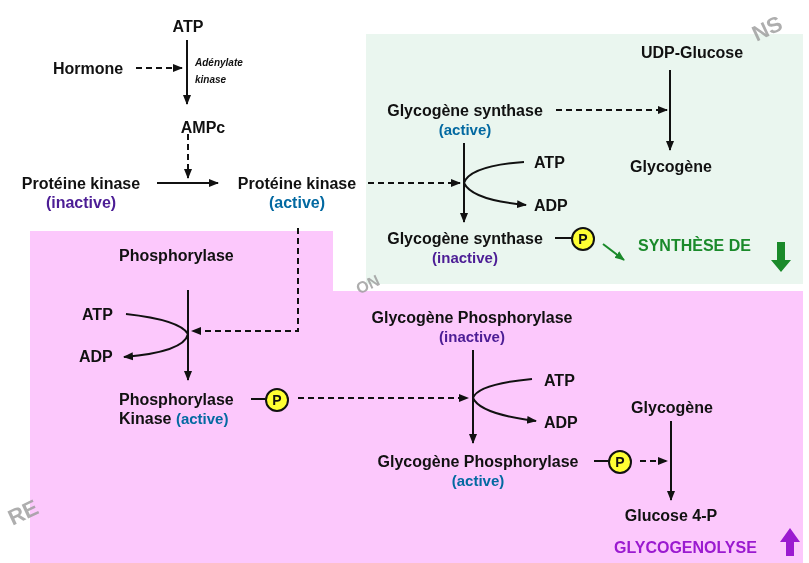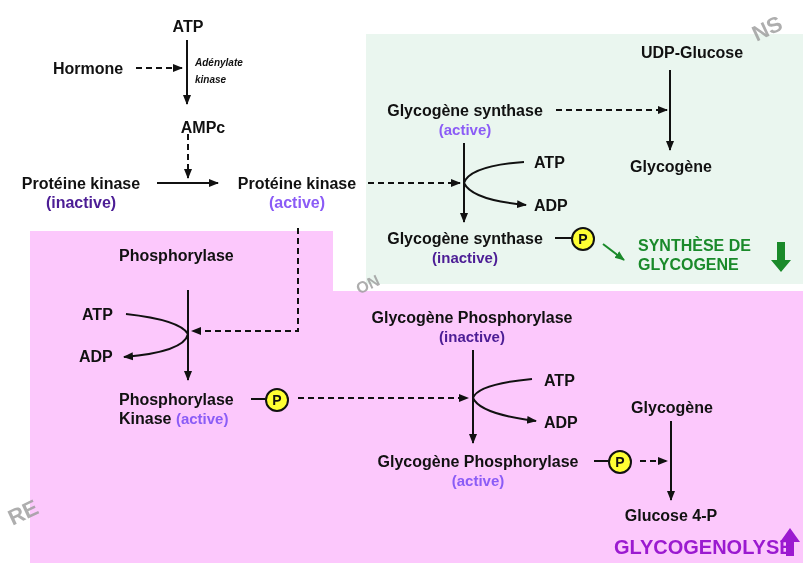--- a/index.html
+++ b/index.html
@@ -6,24 +6,24 @@
   body { width:809px; height:563px; position:relative; overflow:hidden;
          font-family:"Liberation Sans", sans-serif; }
   .zone-green { position:absolute; left:366px; top:34px; width:437px; height:250px; background:#eaf6ef; }
   .zone-pink-a { position:absolute; left:30px; top:231px; width:303px; height:332px; background:#fcc8fc; }
   .zone-pink-b { position:absolute; left:333px; top:291px; width:470px; height:272px; background:#fcc8fc; }
   svg.arrows { position:absolute; left:0; top:0; width:809px; height:563px; }
   .t { position:absolute; font-weight:bold; font-size:16px; color:#111; white-space:nowrap; line-height:19px; }
   .sub { font-size:15px; }
   .c { text-align:center; transform:translateX(-50%); }
   .inactive { color:#4c1d95; }
-  .active { color:#8b5cf6; }
+  .active { color:#0369a1; }
   .ital { font-style:italic; font-size:10px; line-height:17px; }
   .green { color:#1a8a2a; font-size:16px; }
-  .purple { color:#9b1ad0; font-size:20px; }
+  .purple { color:#9b1ad0; font-size:16px; }
   .pbadge { position:absolute; width:20px; height:20px; border-radius:50%; background:#ffff33; border:2px solid #111;
             font-weight:bold; font-size:14px; line-height:20px; text-align:center; color:#111; box-sizing:content-box; }
   .wm { position:absolute; color:#9a9a9a; font-weight:bold; font-size:22px; opacity:0.8; }
 </style>
 </head>
 <body>
 
 <div class="zone-green"></div>
 <div class="zone-pink-a"></div>
 <div class="zone-pink-b"></div>
@@ -113,21 +113,20 @@
 <div class="t c" style="left:671px;top:157px;">Glycogène</div>
 <div class="t" style="left:534px;top:153px;">ATP</div>
 <div class="t" style="left:534px;top:196px;">ADP</div>
 <div class="t c" style="left:465px;top:229px;">
   <div>Glycogène synthase</div>
   <div class="inactive sub">(inactive)</div>
 </div>
 <div class="pbadge" style="left:571px;top:227px;">P</div>
 <div class="t green" style="left:638px;top:236px;">
   <div>SYNTHÈSE DE</div>
-  <div>GLYCOGENE</div>
 </div>
 
 <div class="t" style="left:119px;top:246px;">
   <div>Phosphorylase</div>
 </div>
 <div class="t" style="left:82px;top:305px;">ATP</div>
 <div class="t" style="left:79px;top:347px;">ADP</div>
 <div class="t" style="left:119px;top:390px;">
   <div>Phosphorylase</div>
   <div><span>Kinase</span> <span class="active sub">(active)</span></div>

